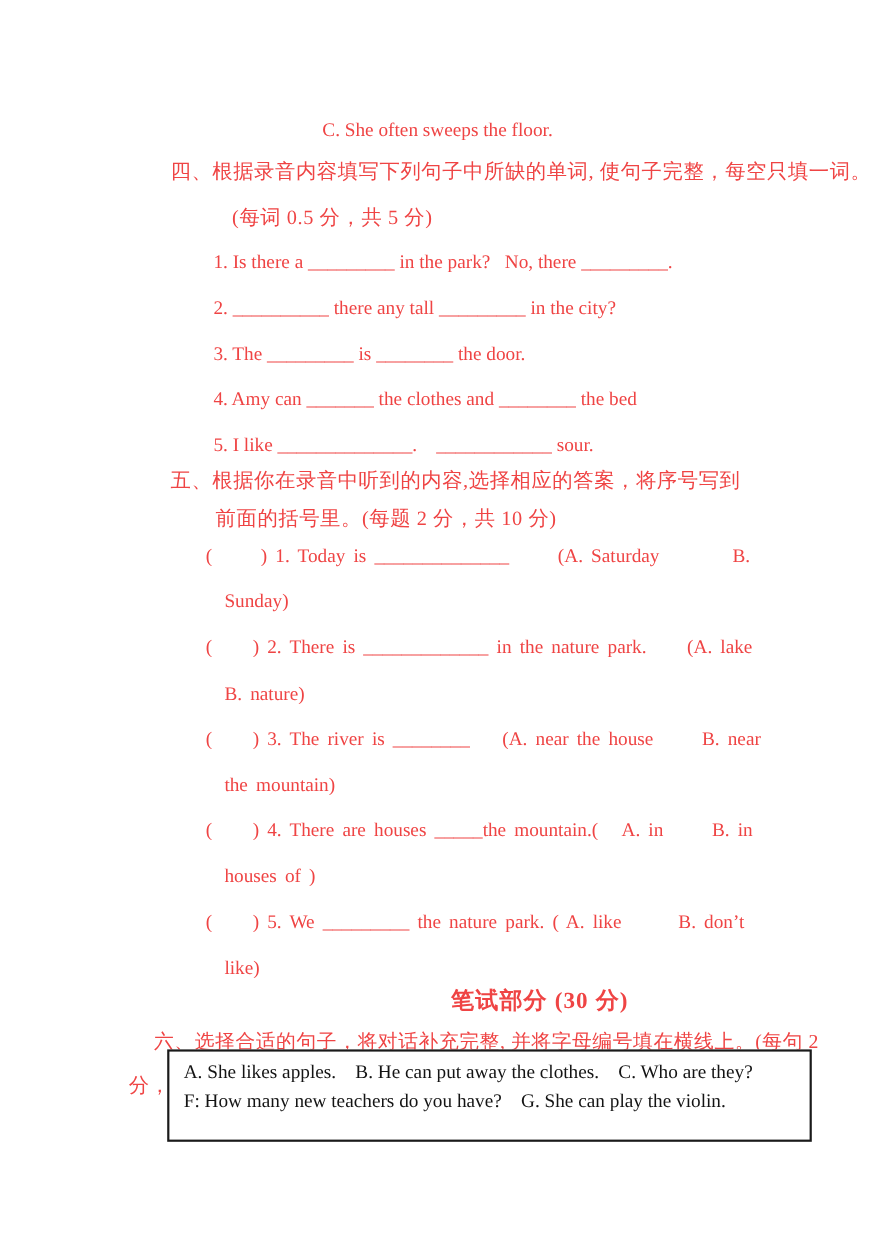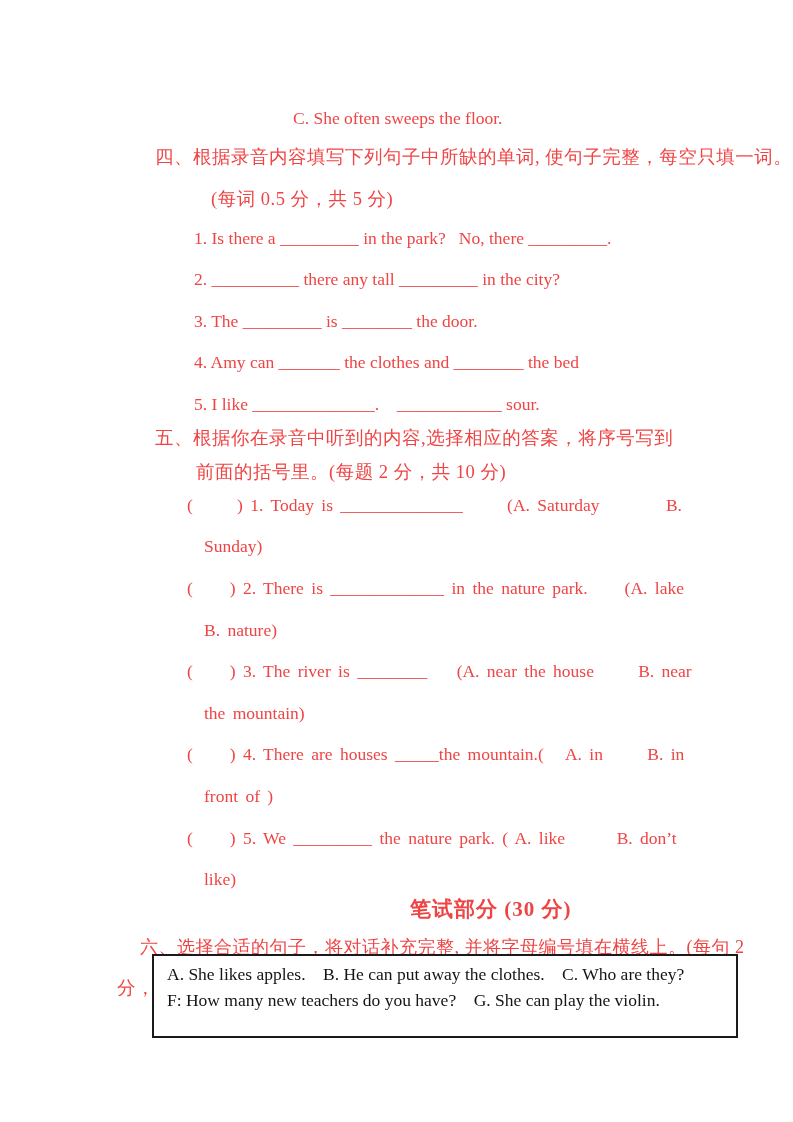--- a/index.html
+++ b/index.html
@@ -89,21 +89,21 @@
   <div class="line q" style="left:187px; top:578px;">(     ) 2. There is _____________ in the nature park.     (A. lake</div>
 
   <div class="line q" style="left:204px; top:620px;">B. nature)</div>
 
   <div class="line q" style="left:187px; top:661px;">(     ) 3. The river is ________    (A. near the house      B. near</div>
 
   <div class="line q" style="left:204px; top:703px;">the mountain)</div>
 
   <div class="line q" style="left:187px; top:744px;">(     ) 4. There are houses _____the mountain.(   A. in      B. in</div>
 
-  <div class="line q" style="left:204px; top:786px;">front of )</div>
+  <div class="line q" style="left:204px; top:786px;">houses of )</div>
 
   <div class="line q" style="left:187px; top:828px;">(     ) 5. We _________ the nature park. ( A. like       B. don’t</div>
 
   <div class="line q" style="left:204px; top:869px;">like)</div>
 
   <div class="line cn bold-heading" style="left:410px; top:897px;">笔试部分 (30 分)</div>
 
   <div class="line cn" style="left:140px; top:937px; font-size:18px;">六、选择合适的句子，将对话补充完整, 并将字母编号填在横线上。(每句 2</div>
 
   <div class="line cn behind-box" style="left:117px; top:977px;">分，共</div>

